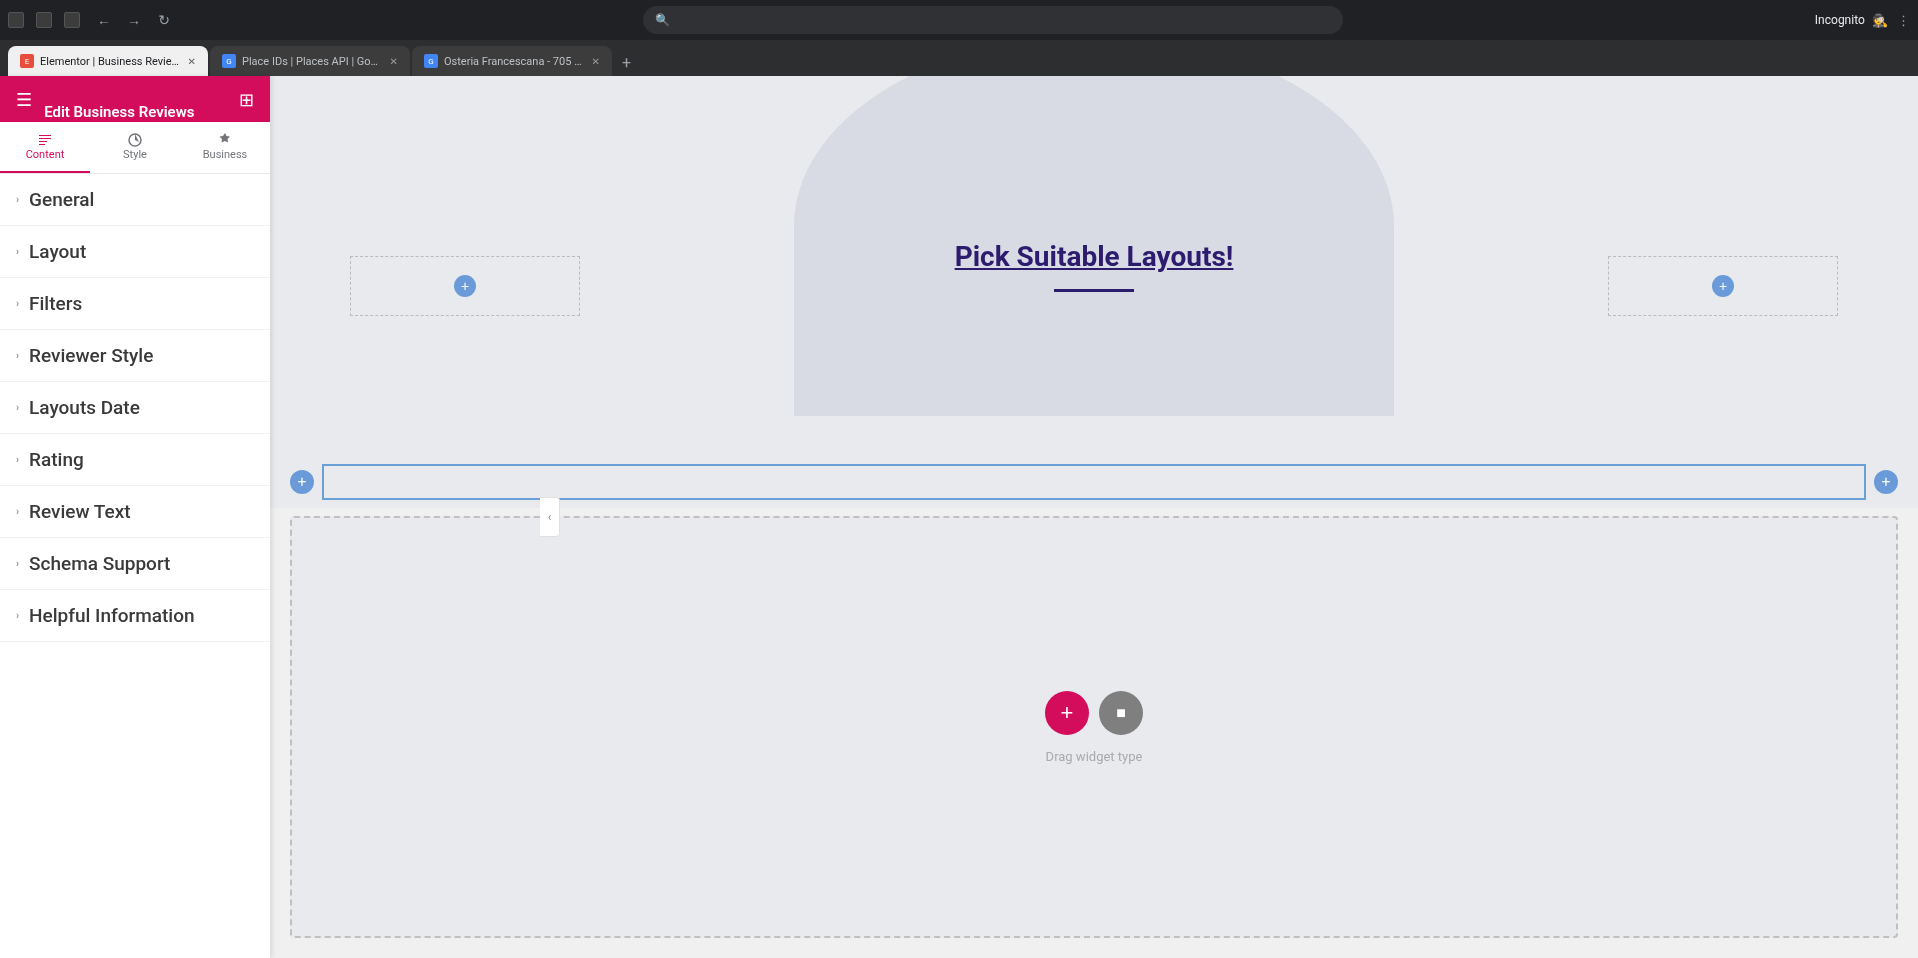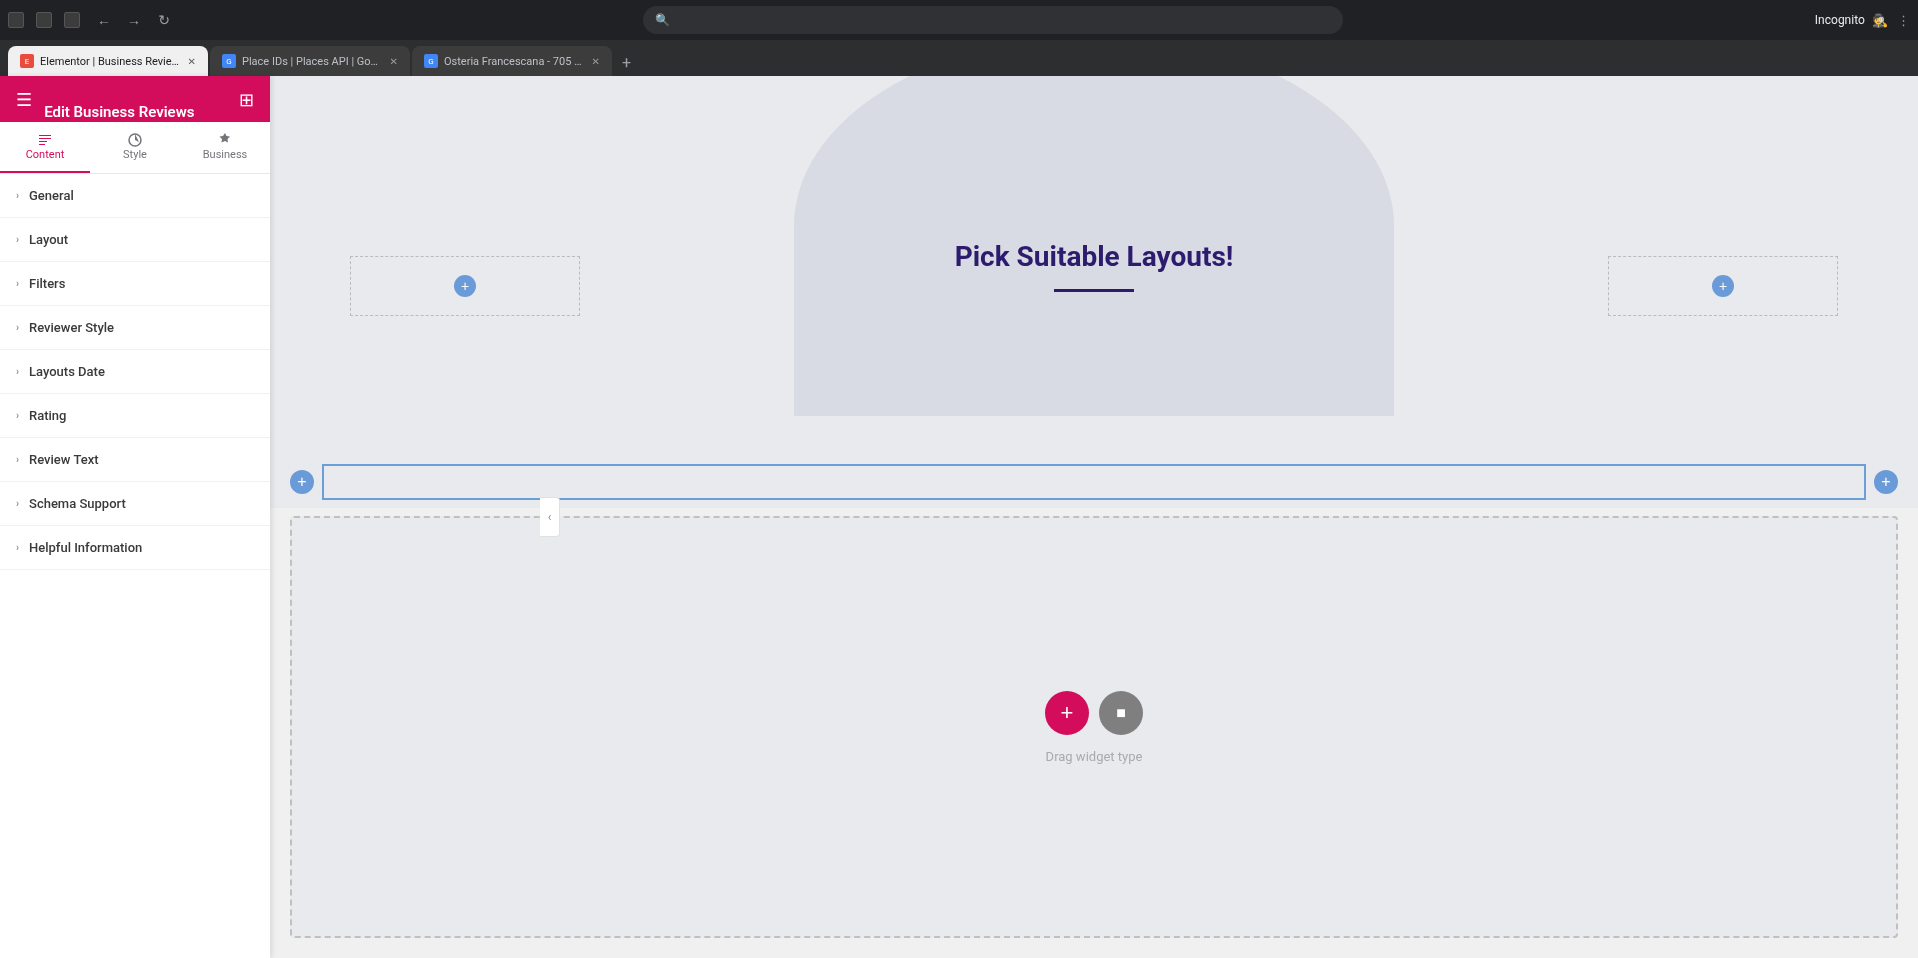--- a/index.html
+++ b/index.html
@@ -41,21 +41,21 @@
     .grid-icon { font-size: 18px; cursor: pointer; }
 
     .sidebar-tabs { display: flex; border-bottom: 1px solid #e8e8e8; }
     .sidebar-tab { flex: 1; display: flex; flex-direction: column; align-items: center; padding: 10px 4px; cursor: pointer; color: #73757b; font-size: 11px; border-bottom: 2px solid transparent; }
     .sidebar-tab.active { color: #d30c5c; border-bottom-color: #d30c5c; }
     .sidebar-tab svg { width: 16px; height: 16px; }
 
     .sidebar-sections { flex: 1; overflow-y: auto; }
     .section-item { display: flex; align-items: center; padding: 14px 16px; border-bottom: 1px solid #f1f1f1; cursor: pointer; }
     .section-chevron { color: #73757b; font-size: 10px; margin-right: 10px; }
-    .section-label { font-size: 13px; color: #3a3a3a; font-weight: 500; }
+    .section-label { font-size: 19px; color: #3a3a3a; font-weight: 500; }
 
     .sidebar-collapse { position: absolute; left: 270px; top: 50%; transform: translateY(-50%); width: 20px; height: 40px; background: #fff; border: 1px solid #e0e0e0; border-left: none; border-radius: 0 4px 4px 0; display: flex; align-items: center; justify-content: center; cursor: pointer; color: #888; font-size: 12px; z-index: 20; }
 
     
     .canvas-area { flex: 1; background: #f0f0f1; overflow: hidden; position: relative; display: flex; flex-direction: column; }
 
     .full-layout { display: flex; flex-direction: column; height: 100%; }
   </style>
 </head>
 <body>
@@ -189,21 +189,21 @@
 
         <div style="position:absolute; left:80px; top:180px; width:230px; height:60px; border:1px dashed #bbb; display:flex; align-items:center; justify-content:center; background:transparent;">
           <button style="width:22px;height:22px;border-radius:50%;background:#6a9bd8;color:white;border:none;font-size:14px;cursor:pointer;display:flex;align-items:center;justify-content:center;">+</button>
         </div>
 
         <div style="position:absolute; right:80px; top:180px; width:230px; height:60px; border:1px dashed #bbb; display:flex; align-items:center; justify-content:center; background:transparent;">
           <button style="width:22px;height:22px;border-radius:50%;background:#6a9bd8;color:white;border:none;font-size:14px;cursor:pointer;display:flex;align-items:center;justify-content:center;">+</button>
         </div>
 
         <div style="position:relative; z-index:2; display:flex; flex-direction:column; align-items:center; justify-content:center; height:100%; text-align:center; padding:40px;">
-          <h2 style="font-size:28px; font-weight:700; color:#2d1b6e; margin-bottom:16px;">Pick Suitable Layouts!</h2>
+          <h2 style="font-size:28px; font-weight:700; color:#2d1b6e; margin-bottom:16px;text-decoration:underline;">Pick Suitable Layouts!</h2>
           <div style="width:80px; height:3px; background:#2d1b6e;"></div>
         </div>
       </div>
 
       <div style="display:flex; align-items:center; padding: 8px 20px; background:#e8eaee;">
         <button style="width:24px;height:24px;border-radius:50%;background:#6a9bd8;color:white;border:none;font-size:16px;cursor:pointer;display:flex;align-items:center;justify-content:center;flex-shrink:0;">+</button>
         <div style="flex:1; border:2px solid #6a9fd8; min-height:36px; margin:0 8px; background:transparent;"></div>
         <button style="width:24px;height:24px;border-radius:50%;background:#6a9bd8;color:white;border:none;font-size:16px;cursor:pointer;display:flex;align-items:center;justify-content:center;flex-shrink:0;">+</button>
       </div>
 

